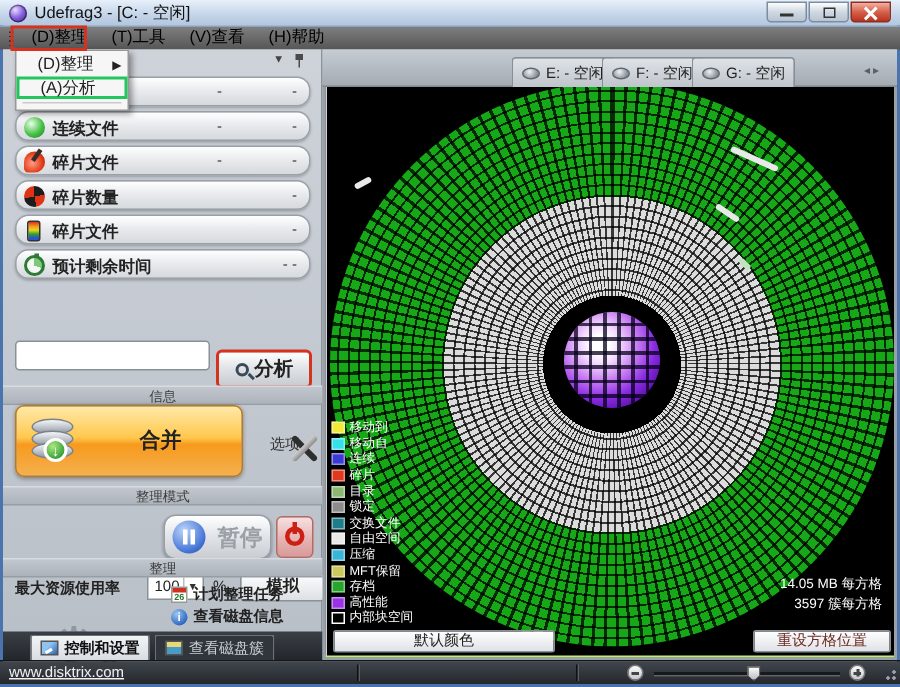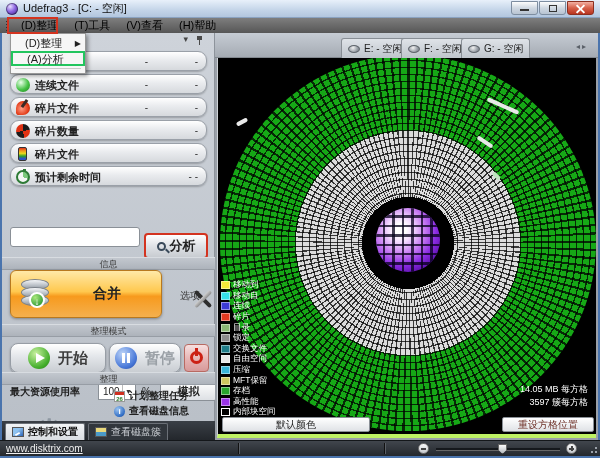--- a/index.html
+++ b/index.html
@@ -131,21 +131,21 @@
   .link { position:absolute; left:112px; font-size:10px; font-weight:bold; color:#222;
     display:flex; align-items:center; gap:4px; }
   .cal { width:11px; height:11px; background:#fff; border:1px solid #999; position:relative;
     font-size:6px; text-align:center; line-height:14px; color:#2a7a2a; }
   .cal:before { content:""; position:absolute; left:0; top:0; width:9px; height:3px; background:#d03020; }
   .info-i { width:11px; height:11px; border-radius:50%;
     background:radial-gradient(circle at 35% 30%, #9cc4f0, #2f6cc4 70%, #16397c);
     color:#fff; font-size:8px; font-weight:bold; text-align:center; line-height:11px; }
 
   .sbtabs { position:absolute; left:0; top:388px; width:213px; height:19px; background:linear-gradient(#3a3f46,#23272c);
-    display:flex; align-items:flex-end; padding-left:3px; gap:3px; }
+    display:flex; align-items:flex-end; padding-left:18px; gap:3px; }
   .sbtab { height:17px; display:flex; align-items:center; gap:4px; padding:0 6px; font-size:10px;
     border:1px solid #6b7077; border-bottom:none; border-radius:2px 2px 0 0; }
   .sbtab.active { background:linear-gradient(#f2f4f6,#d9dde2); color:#111; font-weight:bold; }
   .sbtab.inactive { background:#31363c; color:#c9cdd2; }
   .ticon1 { width:12px; height:10px; border:1px solid #555; background:linear-gradient(135deg,#8fc3f0 40%,#2b63b8); }
   .ticon1:after{ content:""; display:block; width:5px; height:2px; background:#fff; margin:5px 0 0 2px; transform:rotate(-30deg);}
   .ticon2 { width:12px; height:10px; border:1px solid #555; background:linear-gradient(#e8d87c 45%,#4a9ac8 45%); }
 
   
   .rpanel { left:215px; top:33px; width:383px; height:407px; background:#9aa0a8; }
@@ -153,21 +153,21 @@
     background:linear-gradient(#c6ccd4,#a5abb3); border-bottom:1px solid #82888f; }
   .dtab { position:absolute; top:5px; height:20px; display:flex; align-items:center; gap:4px; padding:0 6px;
     font-size:10px; color:#222; border:1px solid #888e95; border-bottom:none; border-radius:3px 3px 0 0;
     background:linear-gradient(#dfe3e8,#bfc5cc); }
   .dtab.active { top:2px; height:23px; background:linear-gradient(#ffffff,#eef1f4); font-weight:bold; }
   .disk-ico { width:12px; height:8px; border-radius:50%;
     background:radial-gradient(circle at 40% 30%, #f2f2f2, #9aa0a8 60%, #6f757c); border:1px solid #5f656c; }
   .navarr { position:absolute; right:4px; top:9px; width:18px; height:10px; color:#5a6068; font-size:8px; letter-spacing:2px; }
 
   .canvas { position:absolute; left:2px; top:25px; width:379px; height:380px; background:#000; overflow:hidden;
-    border-left:1px solid #cfd3d8; border-bottom:4px solid #bef264; }
+    border-left:1px solid #cfd3d8; border-bottom:1px solid #bef264; }
   .diskmap { position:absolute; left:2px; top:-3px; width:376px; height:376px; border-radius:50%;
     background:
       radial-gradient(circle, #000 0 46px, transparent 46px),
       repeating-radial-gradient(circle, rgba(0,0,0,.75) 0 1.3px, transparent 1.3px 7px),
       repeating-conic-gradient(rgba(0,0,0,.75) 0deg .7deg, transparent .7deg 2.55deg),
       radial-gradient(circle, #000 0 46px, #dcdcdc 46px 112px, #16a816 112px 188px); }
   .sphere { position:absolute; left:158px; top:150px; width:64px; height:64px; border-radius:50%;
     background: radial-gradient(circle at 38% 34%, #ffffff 0 10%, #f4dbff 22%, #c87cf2 42%, #8a2be2 62%, #5a0fa8 80%, #2a0558 98%); }
   .sphere:before { content:""; position:absolute; inset:0; border-radius:50%;
     background:
@@ -292,24 +292,20 @@
       </span>
       <span class="txt">合并</span>
     </div>
     <div class="options">
       <span class="tools"><span class="b1"></span><span class="b2"></span></span>
       <div class="lbl">选项</div>
     </div>
 
     <div class="strip" style="top:291px">整理模式</div>
 
-    <div class="btn-sil" style="left:8px;top:310px;width:96px;height:30px;font-size:15px;font-weight:bold;color:#3c3c3c">
-      <span class="play"></span>
-      <span>开始</span>
-    </div>
     <div class="btn-sil" style="left:107px;top:310px;width:72px;height:30px;font-size:15px;font-weight:bold;color:#9aa0a6">
       <span class="pausec"></span>
       <span>暂停</span>
     </div>
     <div class="stopbtn">
       <span class="power"></span>
     </div>
 
     <div class="resrow">
       <span>最大资源使用率</span>

